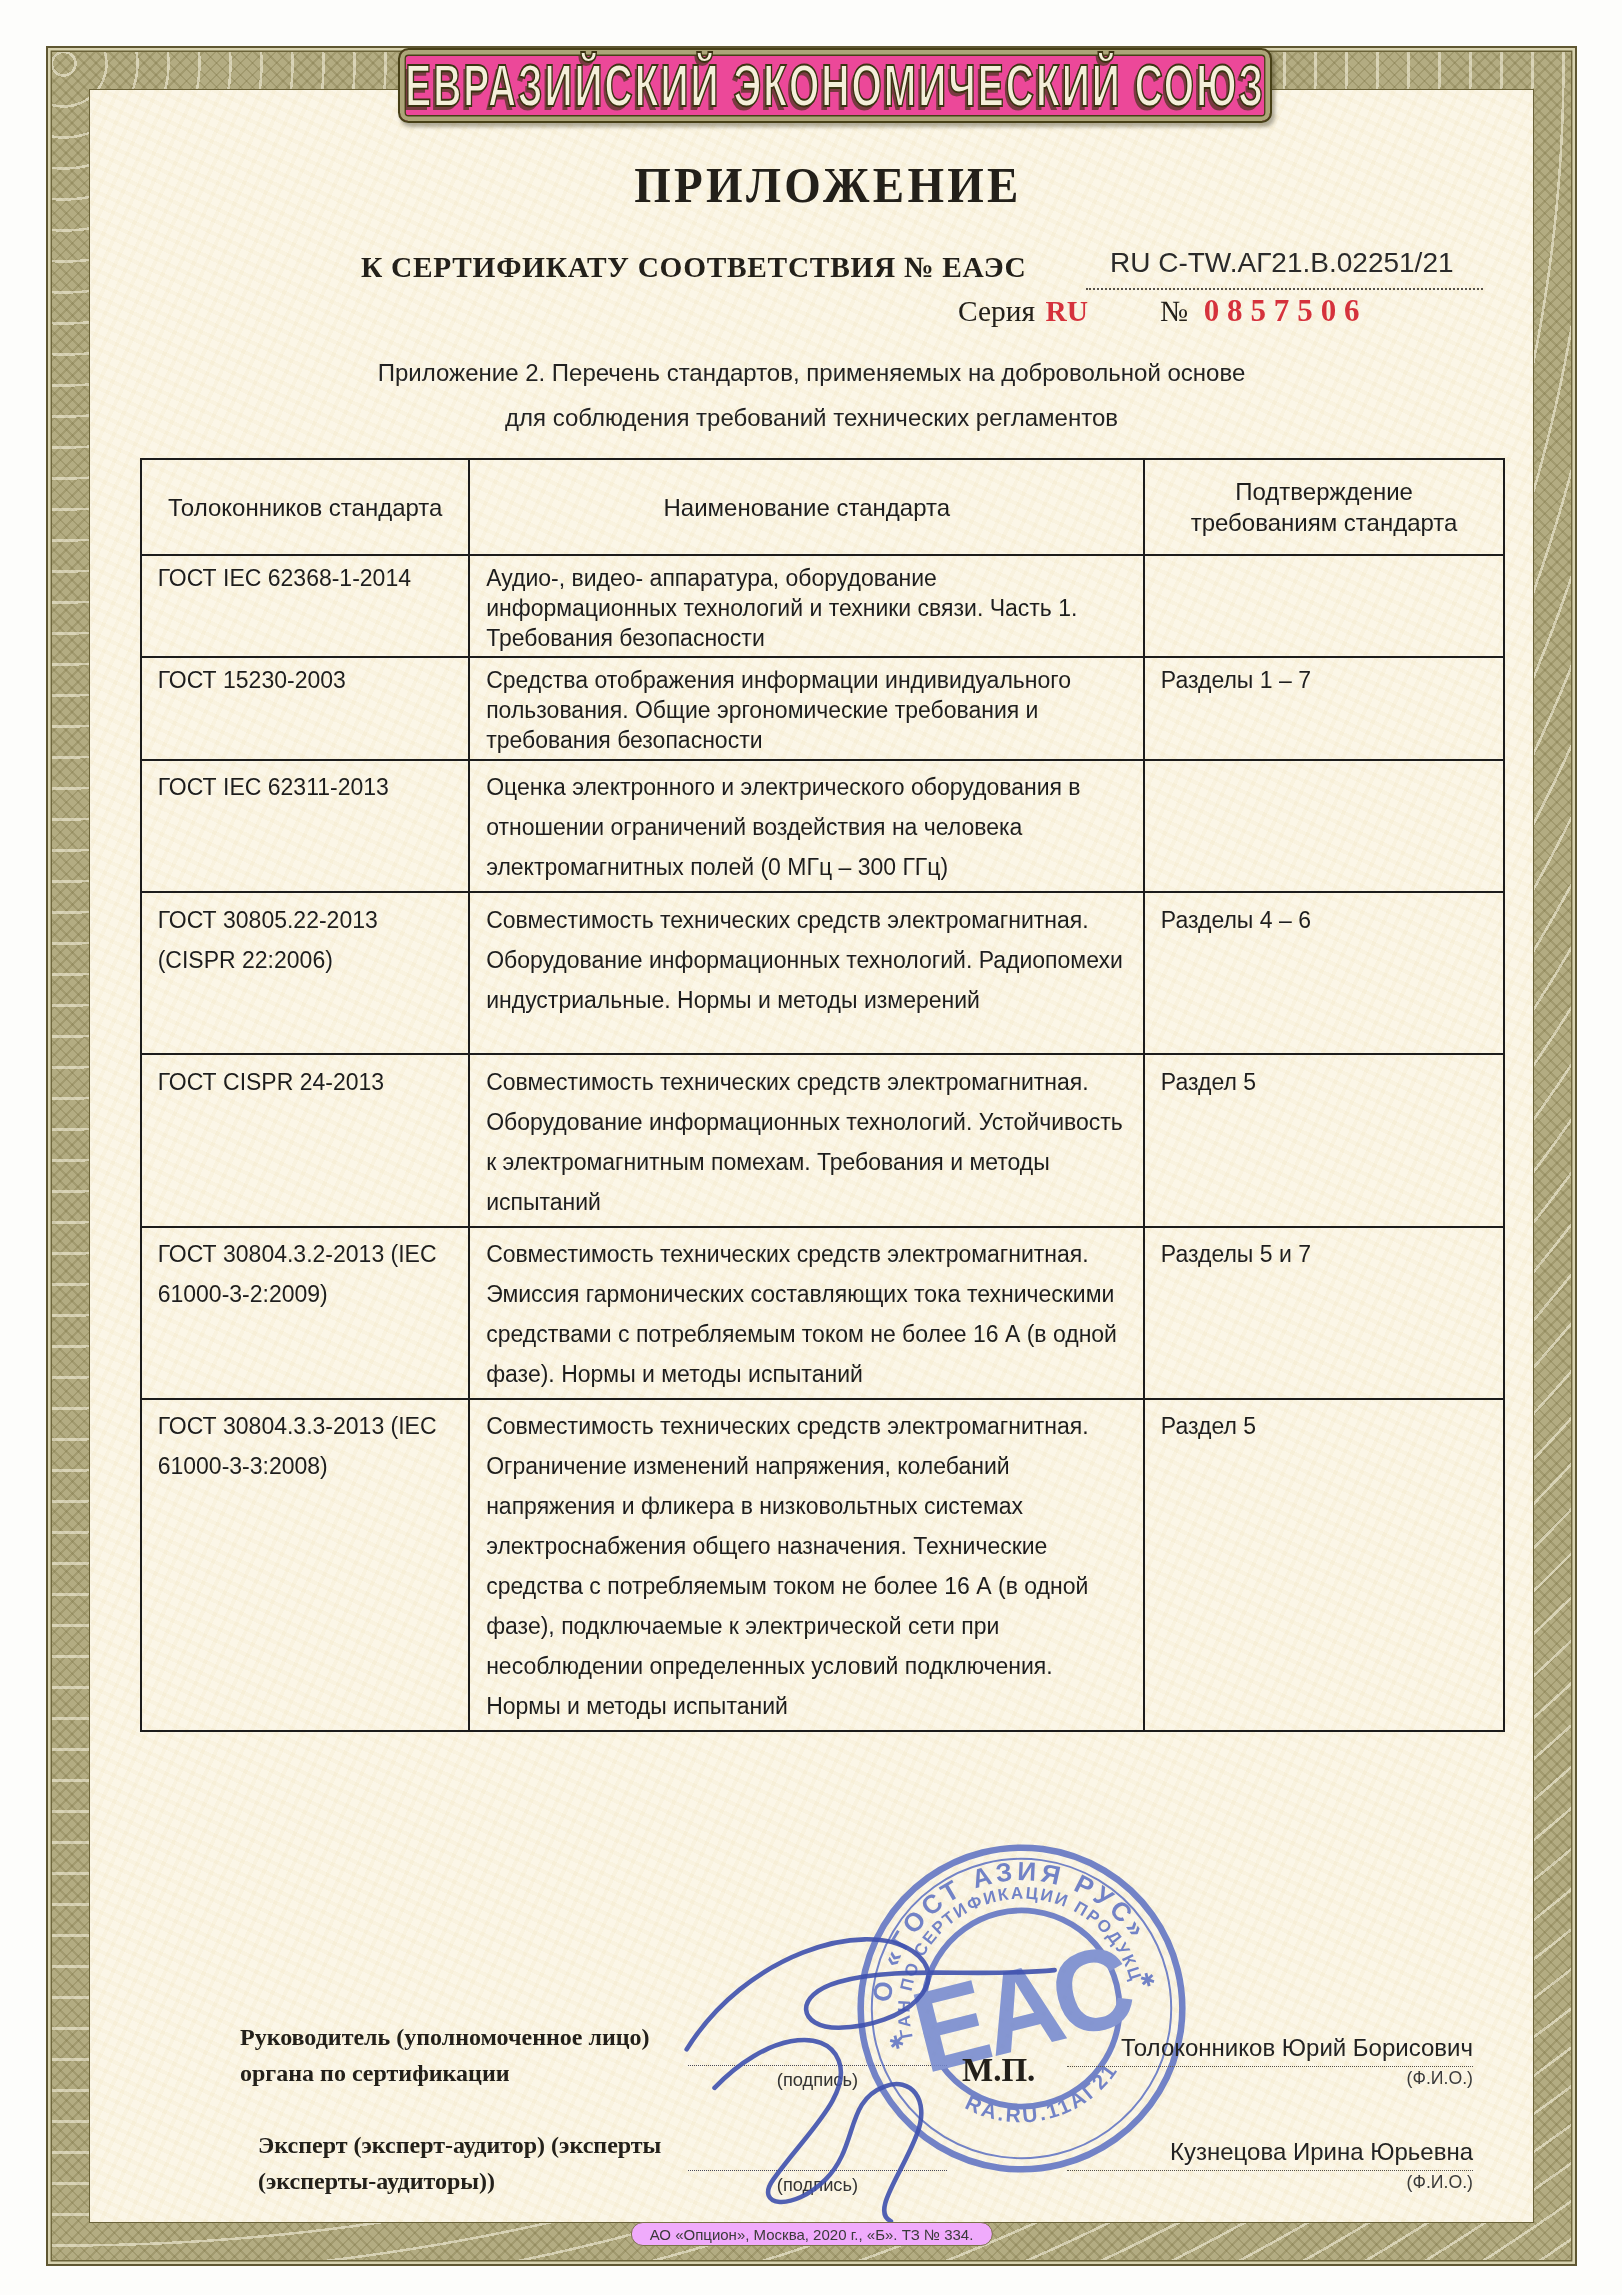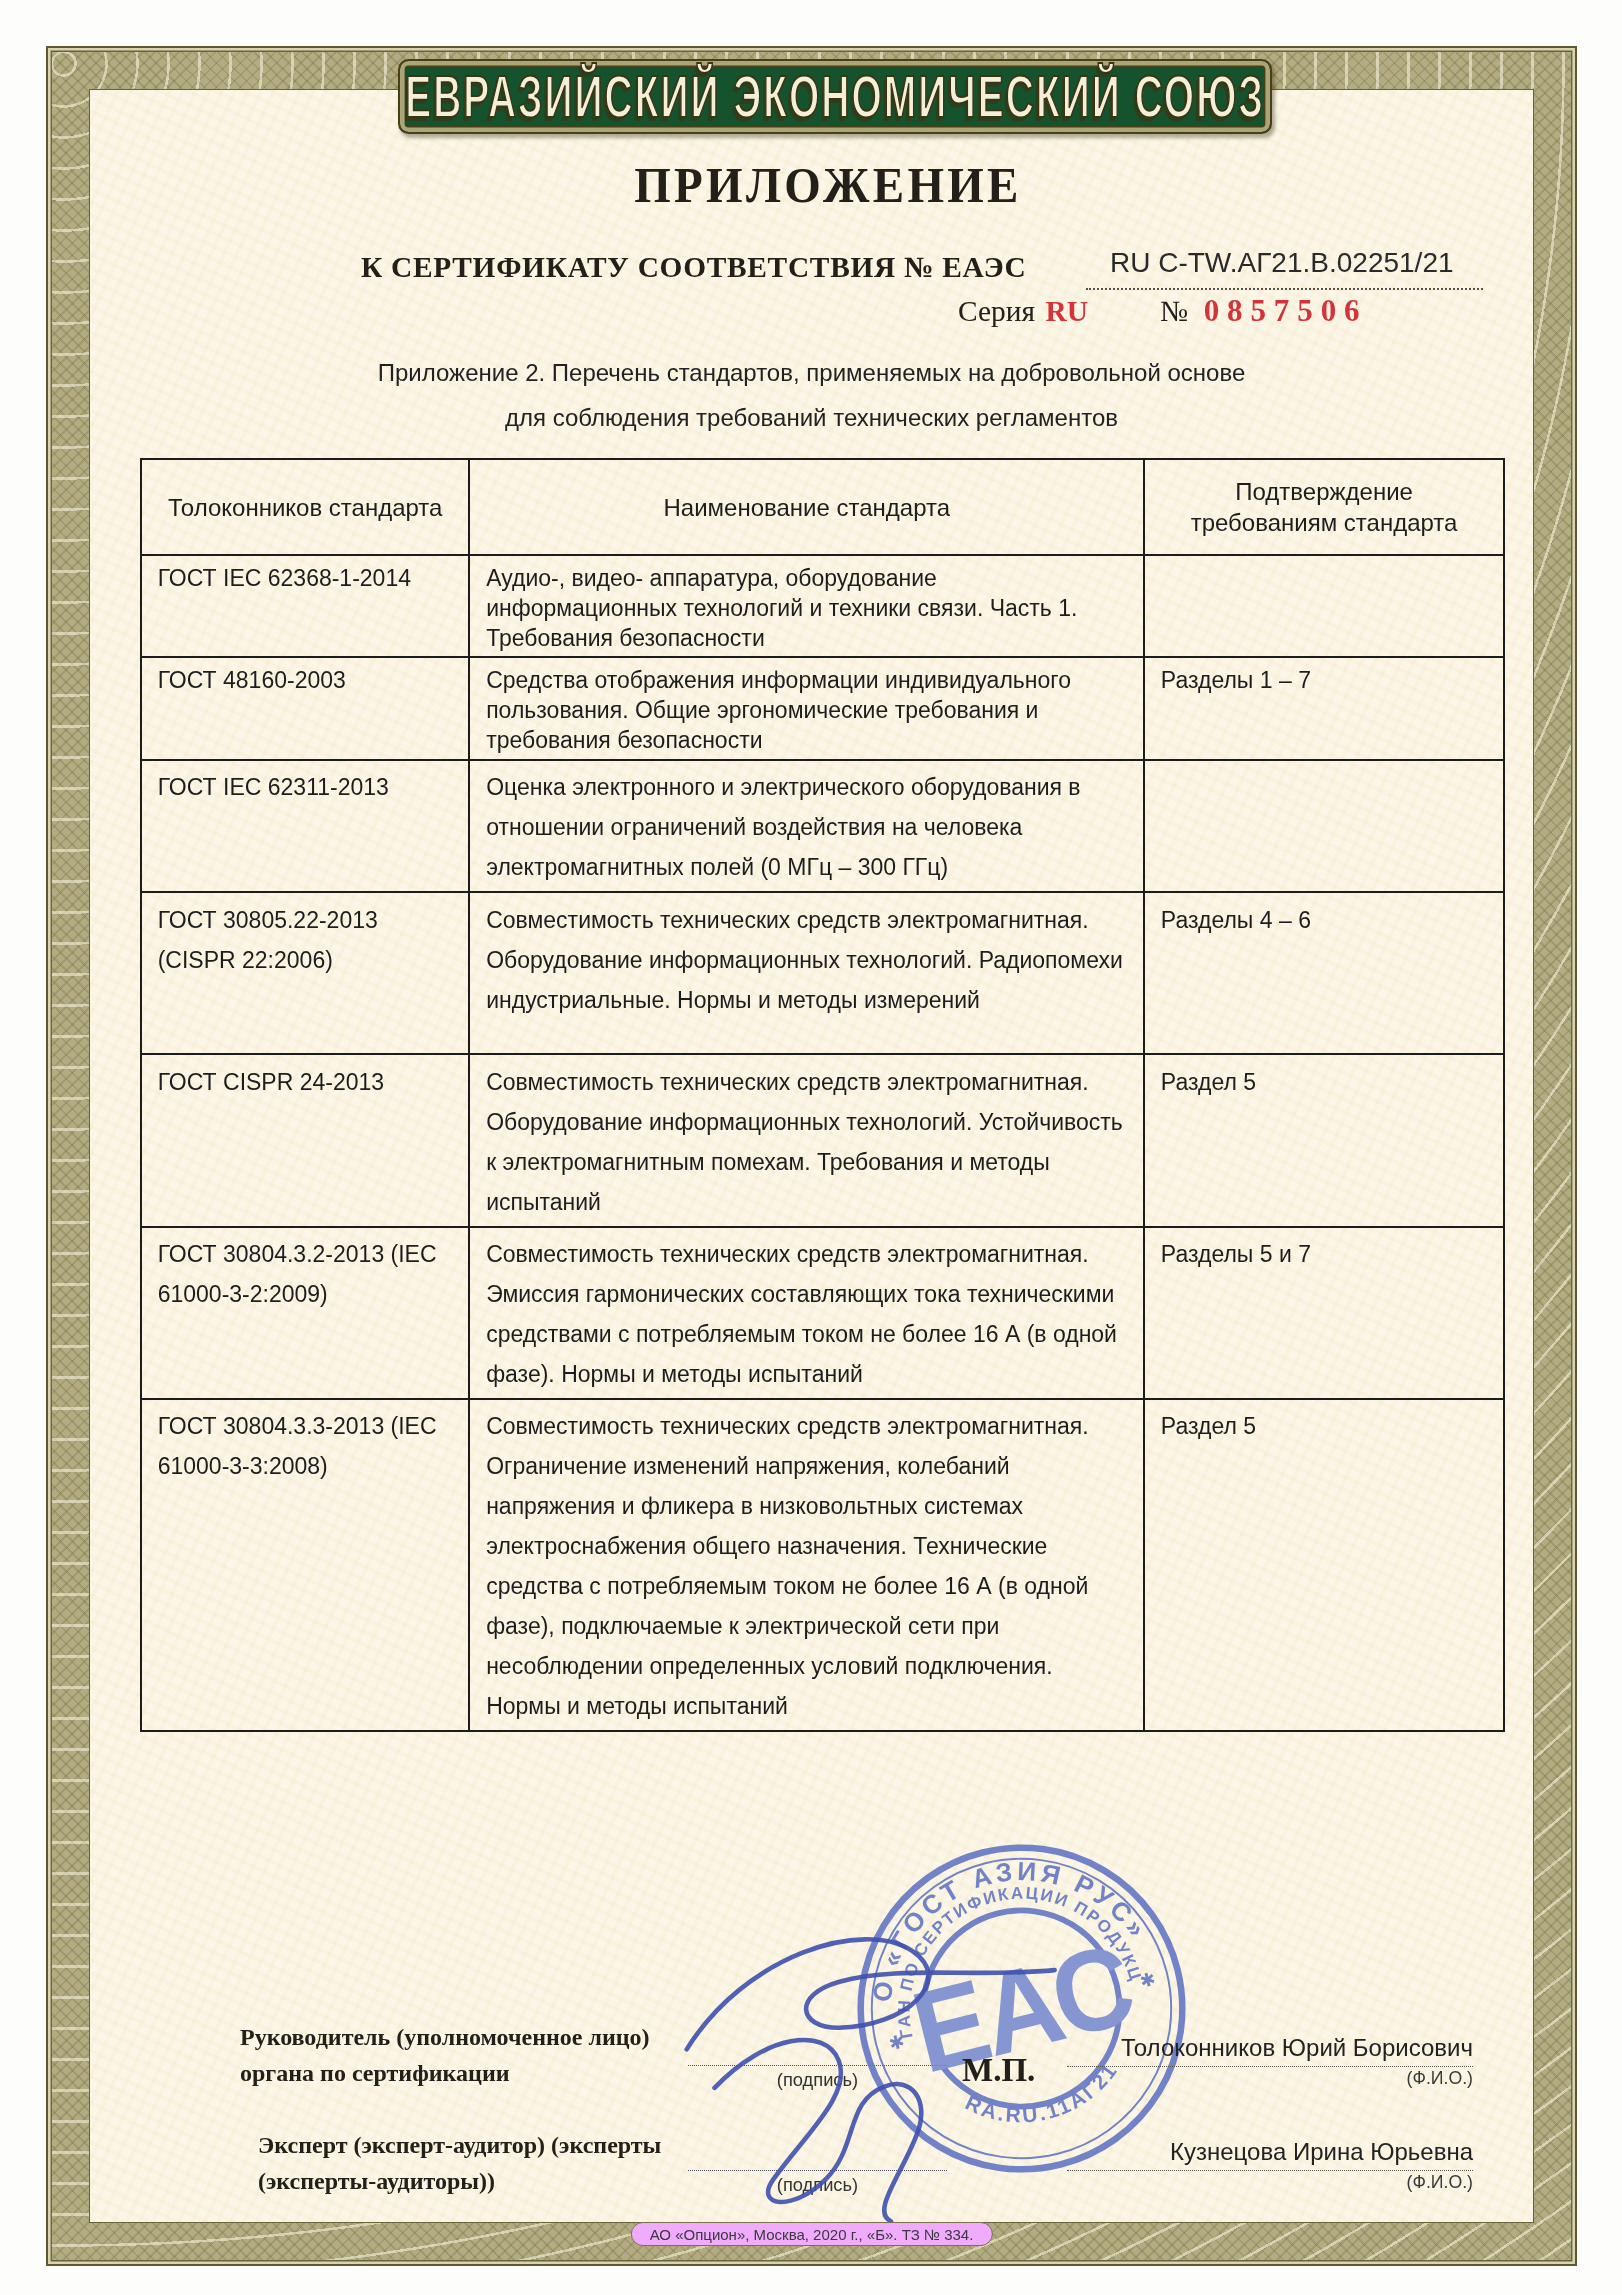--- a/index.html
+++ b/index.html
@@ -30,24 +30,24 @@
     background-color:var(--paper-cream);
     background-image:
       repeating-linear-gradient(115deg, rgba(214,182,92,.06) 0 3.9px, rgba(0,0,0,0) 3.9px 11.8px),
       repeating-linear-gradient(25deg, rgba(214,182,92,.06) 0 3.9px, rgba(0,0,0,0) 3.9px 11.8px);
     border:1.3px solid #6a6238;
   }
 
   
   .banner{
     position:absolute;left:398px;top:48px;width:874px;height:75px;
-    background:#14532d;
+    background:#ec4899;
     border:2.6px solid #474017;border-radius:10.5px;
     box-shadow:inset 0 0 0 4.6px #aca578, inset 0 0 0 5.9px #474017, 2.6px 3.3px 3.9px rgba(40,34,10,.35);
-    display:flex;align-items:center;justify-content:center;z-index:5;margin-top:11px;
+    display:flex;align-items:center;justify-content:center;z-index:5;
   }
   .banner-title{
     font-family:"Liberation Sans",sans-serif;font-weight:bold;font-size:39px;letter-spacing:2px;
     color:#f4efd9;-webkit-text-stroke:1.3px #3b3312;
     text-shadow:-2.6px 2.6px 0 rgba(59,51,18,.65);
     transform:scaleY(1.52);white-space:nowrap;
   }
 
   
   .page-title{
@@ -176,21 +176,21 @@
       </tr>
     </thead>
     <tbody>
 
     <tr>
         <td>ГОСТ IEC 62368-1-2014</td>
         <td>Аудио-, видео- аппаратура, оборудование информационных технологий и техники связи. Часть 1. Требования безопасности</td>
         <td></td>
       </tr>
         <tr>
-        <td>ГОСТ 48160-2003</td>
+        <td>ГОСТ 15230-2003</td>
         <td>Средства отображения информации индивидуального пользования. Общие эргономические требования и требования безопасности</td>
         <td>Разделы 1 – 7</td>
       </tr>
         <tr>
         <td>ГОСТ IEC 62311-2013</td>
         <td>Оценка электронного и электрического оборудования в отношении ограничений воздействия на человека электромагнитных полей (0 МГц – 300 ГГц)</td>
         <td></td>
       </tr>
         <tr>
         <td>ГОСТ 30805.22-2013 (CISPR 22:2006)</td>

